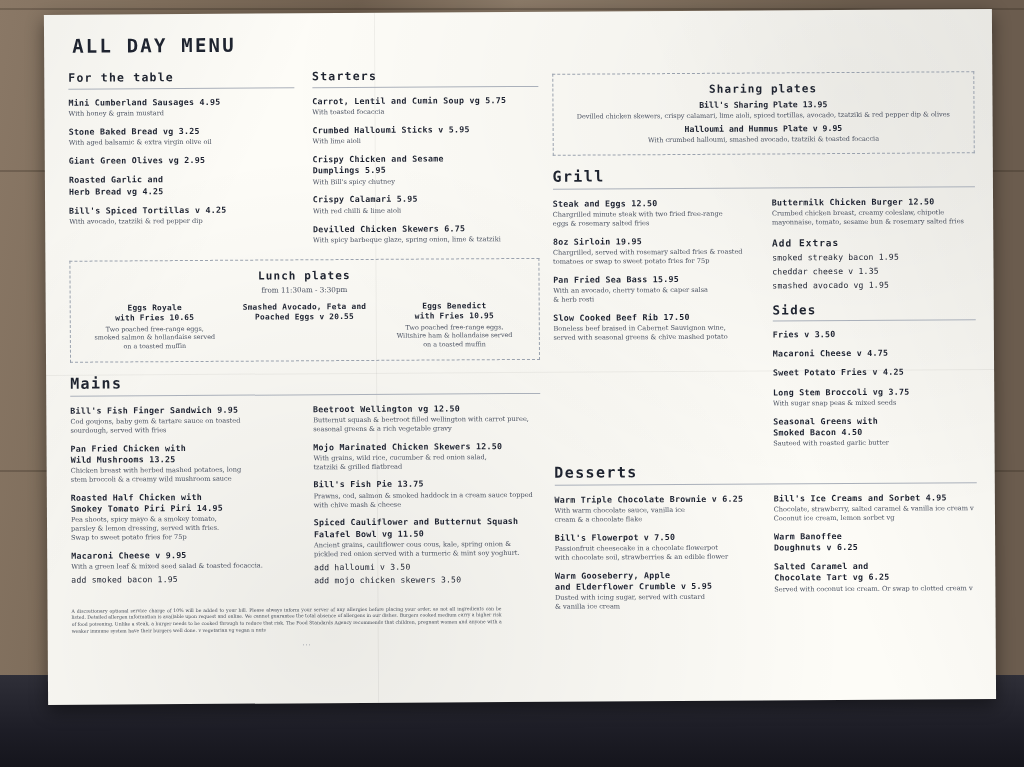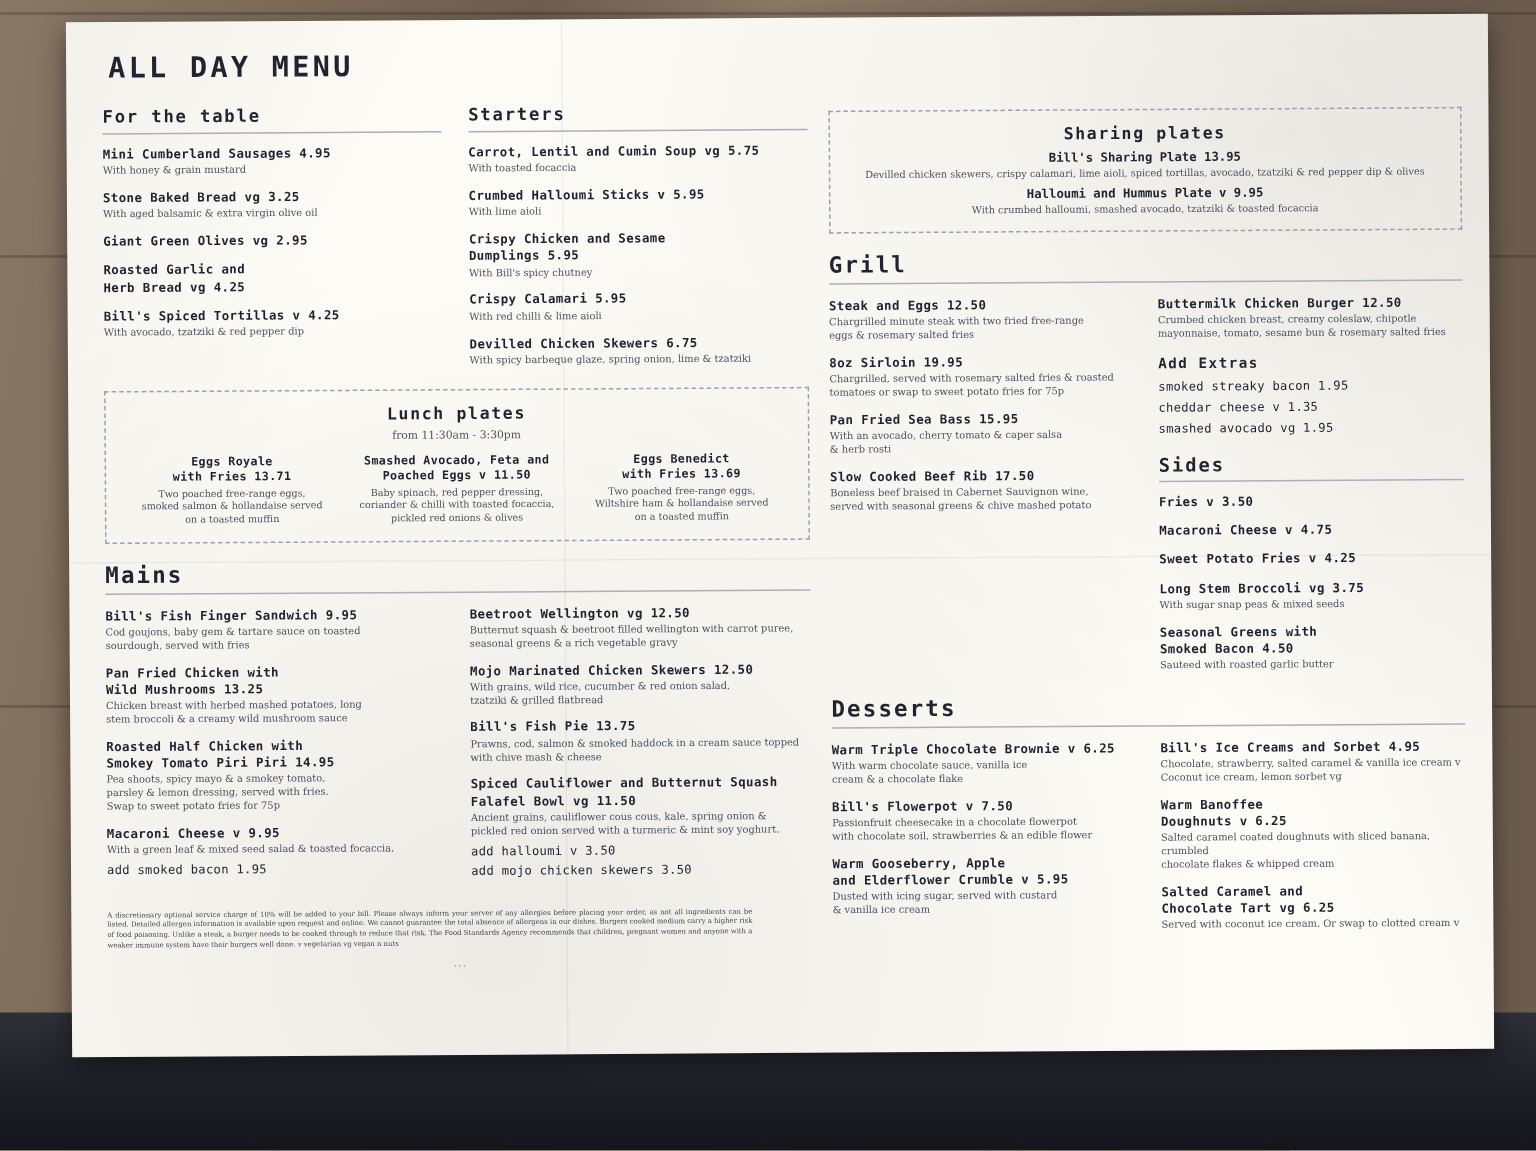--- a/index.html
+++ b/index.html
@@ -162,35 +162,32 @@
               </div>
             </div>
           </div>
 
           <div class="boxed">
             <div class="bh">Lunch plates</div>
             <div class="bsub">from 11:30am - 3:30pm</div>
             <div class="boxed3">
               <div class="c">
                 <div class="name" style="white-space:pre-line">Eggs Royale
-with Fries 13.71</div>
+with Fries 10.65</div>
                 <div class="desc" style="white-space:pre-line">Two poached free-range eggs,
 smoked salmon &amp; hollandaise served
 on a toasted muffin</div>
               </div>
               <div class="c">
                 <div class="name" style="white-space:pre-line">Smashed Avocado, Feta and
-Poached Eggs v 11.50</div>
-                <div class="desc" style="white-space:pre-line">Baby spinach, red pepper dressing,
-coriander &amp; chilli with toasted focaccia,
-pickled red onions &amp; olives</div>
+Poached Eggs v 20.55</div>
               </div>
               <div class="c">
                 <div class="name" style="white-space:pre-line">Eggs Benedict
-with Fries 13.69</div>
+with Fries 10.95</div>
                 <div class="desc" style="white-space:pre-line">Two poached free-range eggs,
 Wiltshire ham &amp; hollandaise served
 on a toasted muffin</div>
               </div>
             </div>
           </div>
 
           <div class="bigsect">Mains</div>
           <div class="mainscols">
             <div class="c">
@@ -340,22 +337,20 @@
             </div>
             <div class="c">
               <div class="item">
                 <div class="name" style="white-space:pre-line">Bill's Ice Creams and Sorbet 4.95</div>
                 <div class="desc" style="white-space:pre-line">Chocolate, strawberry, salted caramel &amp; vanilla ice cream v
 Coconut ice cream, lemon sorbet vg</div>
               </div>
               <div class="item">
                 <div class="name" style="white-space:pre-line">Warm Banoffee
 Doughnuts v 6.25</div>
-                <div class="desc" style="white-space:pre-line">Salted caramel coated doughnuts with sliced banana, crumbled
-chocolate flakes &amp; whipped cream</div>
               </div>
               <div class="item">
                 <div class="name" style="white-space:pre-line">Salted Caramel and
 Chocolate Tart vg 6.25</div>
                 <div class="desc" style="white-space:pre-line">Served with coconut ice cream. Or swap to clotted cream v</div>
               </div>
             </div>
           </div>
 
         </div>

